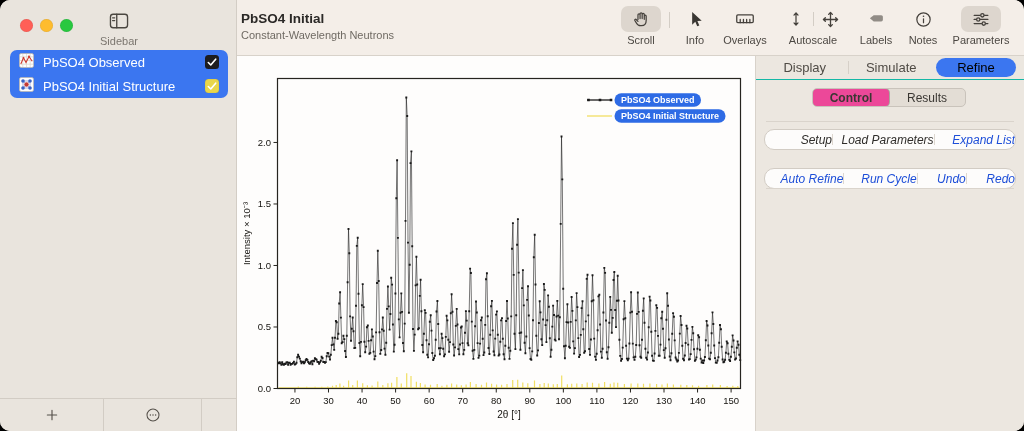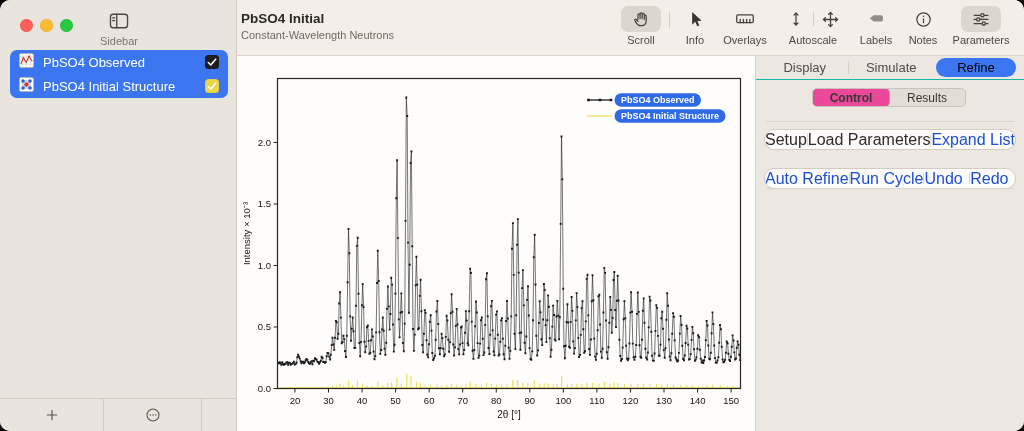--- a/index.html
+++ b/index.html
@@ -38,21 +38,21 @@
   .rpanel{position:absolute;left:755px;top:56px;width:269px;height:375px;background:#ece7e0;border-left:1px solid #d8d2ca;box-sizing:border-box;}
   .rtabs{display:flex;align-items:center;height:23px;border-bottom:1px solid #14b8a6;padding:0 6px;}
   .rtab{flex:1;text-align:center;font-size:13px;color:#4f4b45;}
   .rtab-sep{width:1px;height:13px;background:#d6d0c8;}
   .rtab.pill{background:var(--accent);color:#000000;border-radius:10px;height:19px;line-height:19px;flex:0 0 80px;margin:0 2px;}
   .seg{position:absolute;left:56px;top:32px;width:152px;height:17px;background:#e3ddd5;border:1px solid #c9c3bb;border-radius:5px;display:flex;overflow:hidden;}
   .seg-item{flex:1;font-size:12px;color:#3a3733;display:flex;align-items:center;justify-content:center;}
   .seg-item.sel{background:#ec4899;border-radius:4px;box-shadow:0 0 0 1px #aaa49c;font-weight:bold;}
   .rdiv{position:absolute;left:10px;right:10px;height:1px;background:#dad4cc;}
   .btnrow{position:absolute;left:8px;right:8px;height:19px;background:#fdfcfb;border:1px solid #d2ccc4;border-radius:10px;display:flex;align-items:center;overflow:hidden;}
-  .btnrow .bi{font-size:16px;text-align:left;color:#2f2d2a;white-space:nowrap;}
+  .btnrow .bi{font-size:12px;text-align:right;color:#2f2d2a;white-space:nowrap;font-style:italic;}
   .btnrow .bi.dis{color:#1d4ed8;}
   .bsep{width:1px;height:11px;background:#ddd7cf;}
 </style>
 </head>
 <body>
 
 <div class="window">
 
   <div class="sidebar">
     <div class="traffic">

